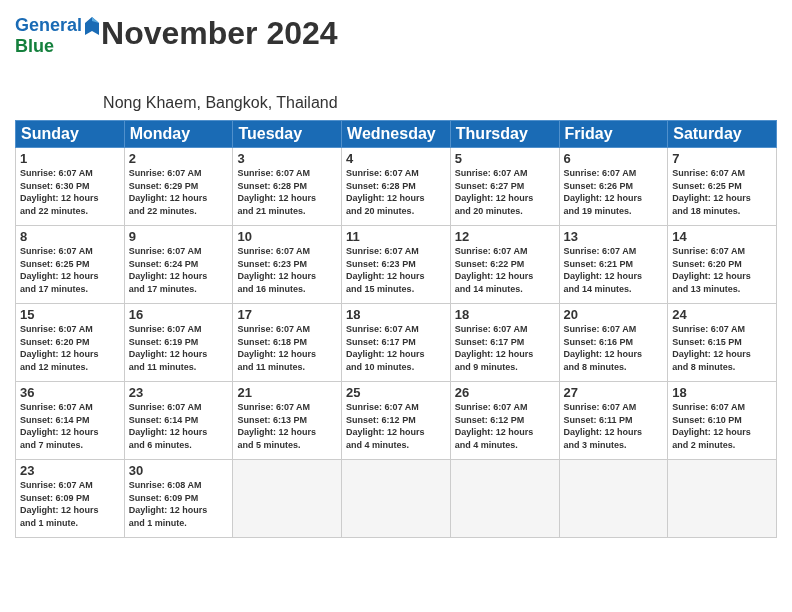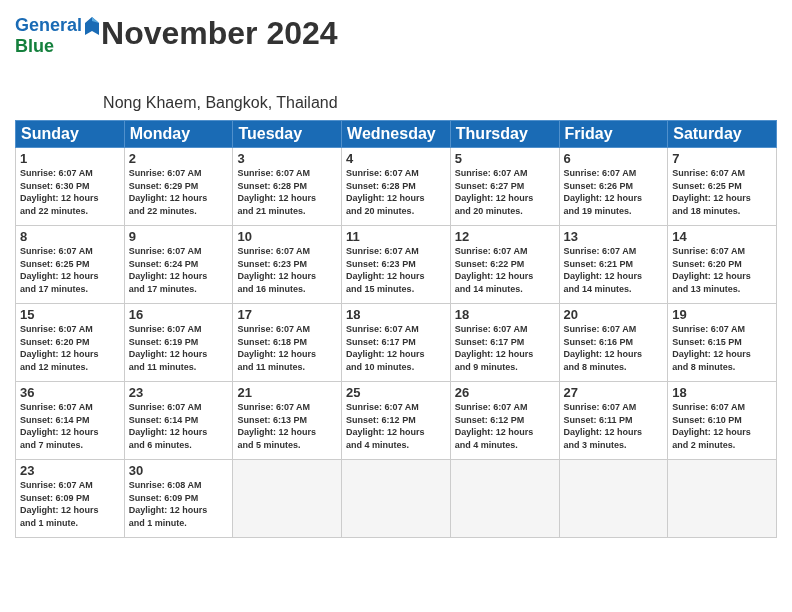--- a/index.html
+++ b/index.html
@@ -208,21 +208,21 @@
           </td>
           <td>
             <span class="day-number">18</span>
             <div class="day-info">Sunrise: 6:07 AM<br>Sunset: 6:17 PM<br>Daylight: 12 hours<br>and 9 minutes.</div>
           </td>
           <td>
             <span class="day-number">20</span>
             <div class="day-info">Sunrise: 6:07 AM<br>Sunset: 6:16 PM<br>Daylight: 12 hours<br>and 8 minutes.</div>
           </td>
           <td>
-            <span class="day-number">19</span>
+            <span class="day-number">24</span>
             <div class="day-info">Sunrise: 6:07 AM<br>Sunset: 6:15 PM<br>Daylight: 12 hours<br>and 8 minutes.</div>
           </td>
         </tr>
         <tr>
           <td>
             <span class="day-number">36</span>
             <div class="day-info">Sunrise: 6:07 AM<br>Sunset: 6:14 PM<br>Daylight: 12 hours<br>and 7 minutes.</div>
           </td>
           <td>
             <span class="day-number">23</span>

